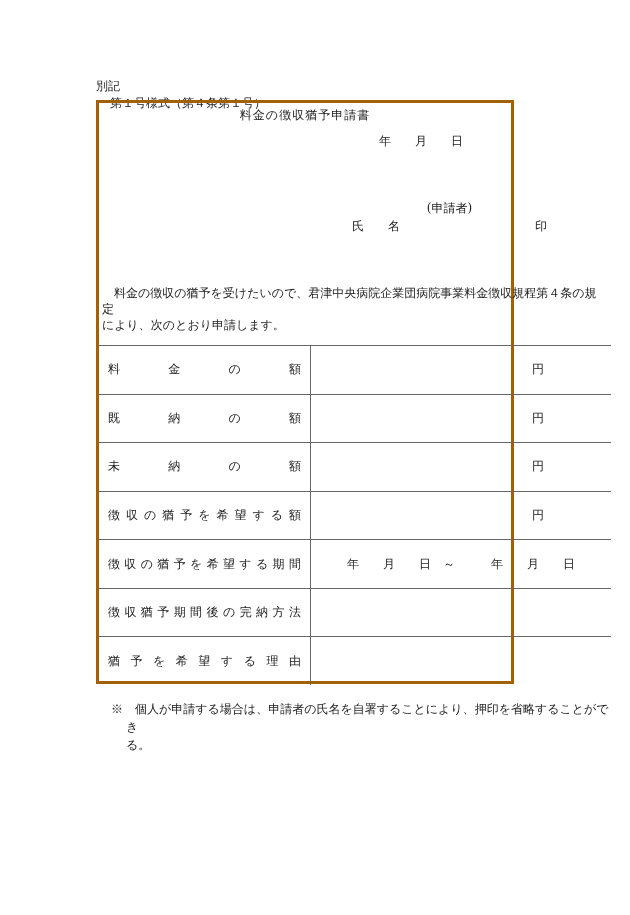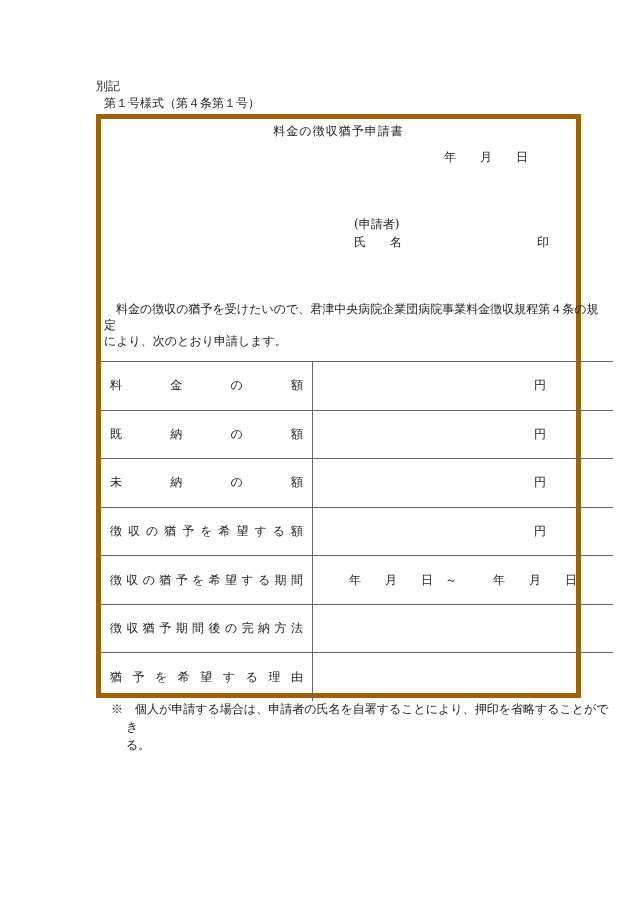--- a/index.html
+++ b/index.html
@@ -9,40 +9,40 @@
     height: 915px;
     background: #ffffff;
     font-family: "DejaVu Serif", "Liberation Serif", serif;
     font-size: 12px;
     color: #1d1d1d;
     overflow: hidden;
     margin-left: 38px;
   }
   .abs { position: absolute; }
   .top-note { left: 58px; top: 78px; }
-  .form-number { left: 66px; top: 95px; }
+  .form-number { left: 72px; top: 95px; }
   .form-box {
-    left: 58px; top: 114px;
-    width: 485px; height: 584px;
-    border: 5px solid #a16207;
+    left: 58px; top: 100px;
+    width: 418px; height: 584px;
+    border: 3px solid #a16207;
     box-sizing: border-box;
   }
   .form-title {
     position: absolute; left: 0; top: 4px;
     width: 100%; text-align: center;
     letter-spacing: 1px;
   }
   .date-line {
     position: absolute; right: 48px; top: 30px;
     text-align: center;
   }
   .addressee { position: absolute; left: 16px; top: 70px; }
   .applicant {
     position: absolute; left: 253px; top: 96px;
-    width: 195px; line-height: 18px;
+    width: 195px; line-height: 18px; text-align: center;
   }
   .applicant .name-row { display: flex; justify-content: space-between; }
   .body-par {
     position: absolute; left: 3px; top: 182px;
     width: 506px; line-height: 16px;
     white-space: pre-line;
   }
   .fee-table {
     position: absolute; left: 0; top: 242px;
     width: 512px; height: 340px;

